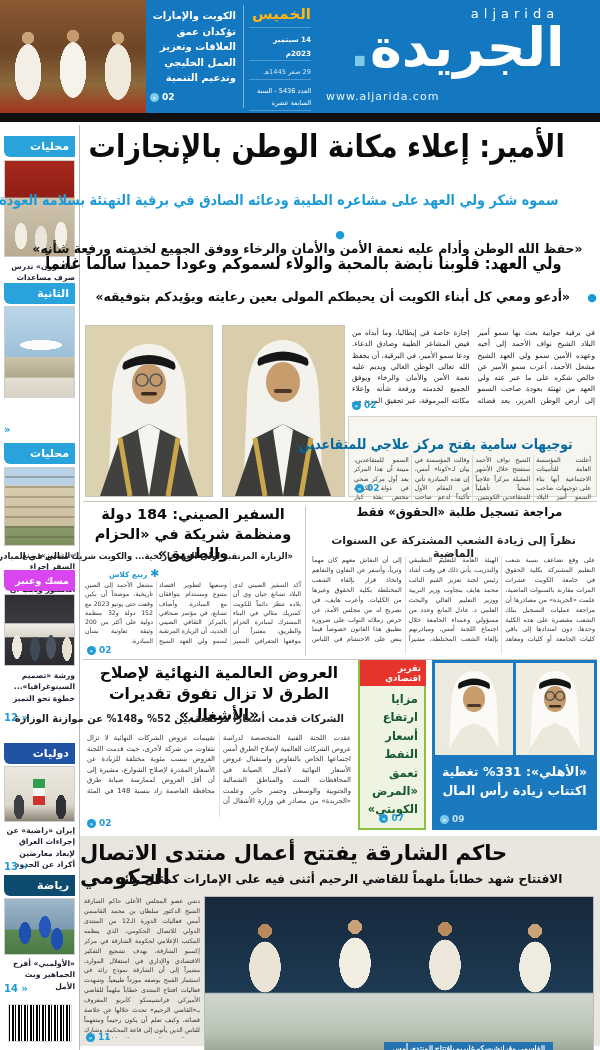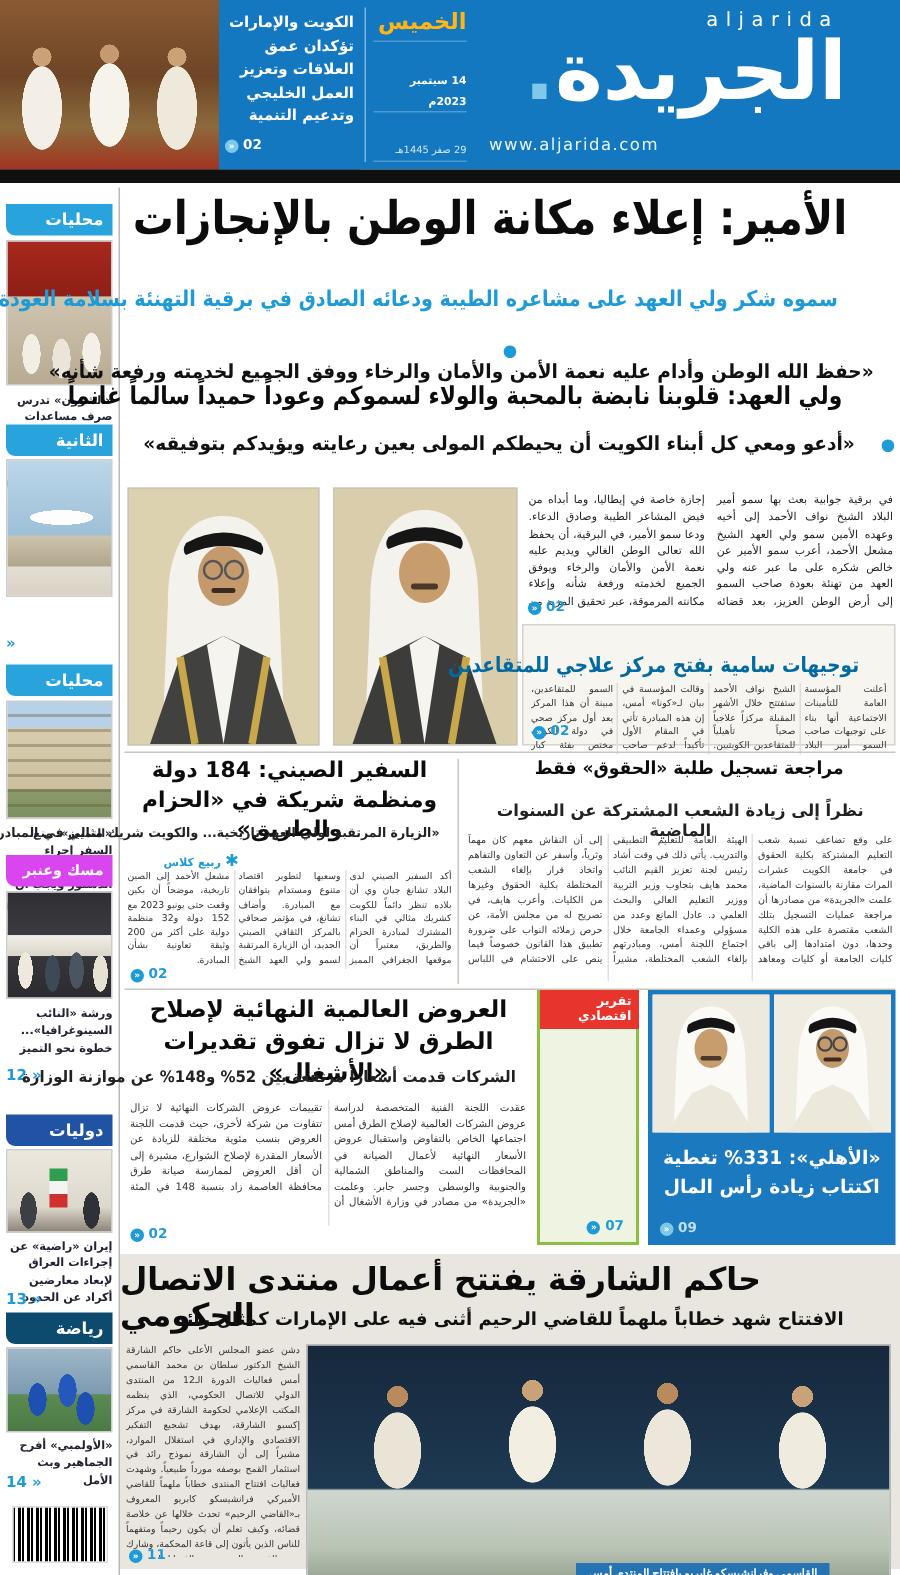--- a/index.html
+++ b/index.html
@@ -26,21 +26,21 @@
       radial-gradient(circle 9px at 118px 38px, #caa278 70%, transparent 71%),
       linear-gradient(180deg,#8a5a33 0%, #6e4526 45%, #8c6a3c 75%, #a3341f 100%);
   }
   .topbox-text { left:150px; top:8px; width:86px; color:#fff; font-weight:bold;
     font-size:10px; line-height:1.55; text-align:right; }
   .topbox-page { left:150px; top:92px; color:#fff; font-weight:bold; font-size:9px;
     display:flex; align-items:center; gap:3px; }
   .dateblock { left:243px; top:5px; width:68px; height:103px; color:#fff; text-align:right;
     border-left:1px solid rgba(255,255,255,.45); padding-left:5px; }
   .day { color:#ffb612; font-weight:bold; font-size:15px; margin-bottom:4px; }
-  .dln { font-size:6.6px; line-height:1.9; border-top:1px solid rgba(255,255,255,.25); padding-top:19px; }
+  .dln { font-size:6.6px; line-height:1.9; border-top:1px solid rgba(255,255,255,.25); padding-top:5px; }
   .dln.b { font-weight:bold; font-size:7.2px; }
   .dln.h { color:#cfe6f5; }
   .latin-logo { left:440px; top:6px; width:150px; text-align:center; color:#fff;
     font-size:13px; letter-spacing:5px; direction:ltr; }
   .brand { left:318px; top:14px; width:278px; text-align:center; color:#fff;
     font-weight:bold; font-size:54px; line-height:1.25; white-space:nowrap; }
   .brand .dot { color:#7ec8ea; }
   .site-url { left:326px; top:90px; width:150px; color:#e8f4fb; font-size:11px;
     letter-spacing:1px; direction:ltr; text-align:left; }
   .blackbar { left:0; top:113px; width:600px; height:9px; background:#101010; }
@@ -141,21 +141,21 @@
     font-size:10.5px; font-weight:bold; color:#222; }
   .roads-body { left:87px; top:733px; width:264px; height:84px; overflow:hidden;
     column-count:2; column-gap:8px; column-rule:1px solid #e2e0da;
     font-size:6.8px; line-height:1.55; text-align:justify; color:#333; }
   .econ-box { left:358px; top:660px; width:68px; height:170px; background:#eef3e2;
     border:2px solid #8bbf3f; }
   .econ-label { position:absolute; top:-2px; right:-2px; background:#e7342c; color:#fff;
     font-weight:bold; font-size:8.5px; padding:3px 5px; }
   .econ-text { position:absolute; top:24px; right:0; width:100%; padding:4px 6px;
     color:#175a30; font-weight:800; font-size:11.5px; line-height:1.6; text-align:right; }
-  .econ-box .pg-row { position:absolute; bottom:5px; right:8px; }
+  .econ-box .pg-row { position:absolute; bottom:5px; right:20px; }
   .ahli-box { left:432px; top:660px; width:165px; height:170px; background:#1b79c0; padding:3px; }
   .ahli-ports { display:flex; gap:3px; }
   .ahli-port { width:78px; height:92px; background:#f3f0e8; }
   .ahli-text { color:#fff; font-weight:800; font-size:12.5px; text-align:center;
     line-height:1.5; margin-top:8px; }
   .ahli-box .pg-row { position:absolute; bottom:6px; left:8px; color:#bfe0f5; }
 
   
   .sharjah { left:80px; top:836px; width:520px; height:210px; background:#e9e6df; }
   .sh-head { position:absolute; top:5px; right:0; width:100%; text-align:left;
@@ -221,21 +221,21 @@
   <div class="abs sec-photo ph-plane" style="top:306px;height:92px;"></div>
   <div class="abs sec-page pglink" style="top:424px;"></div>
 
   <div class="abs sec-head" style="top:443px;background:#29a3dc;">محليات</div>
   <div class="abs sec-photo ph-building" style="top:467px;height:79px;"></div>
   <div class="abs sec-text" style="top:550px;">«التمييز»: منع السفر إجراء يتعارض مع الدستور ويجب أن تتوافر كل مبرراته</div>
   <div class="abs sec-page pglink" style="top:600px;">04</div>
 
   <div class="abs sec-head" style="top:570px;background:#d946ef;font-size:9.5px;">مسك وعنبر</div>
   <div class="abs sec-photo ph-stage" style="top:594px;height:72px;"></div>
-  <div class="abs sec-text" style="top:670px;">ورشة «النائب السينوغرافيا»... خطوة نحو التميز</div>
+  <div class="abs sec-text" style="top:670px;">ورشة «تصميم السينوغرافيا»... خطوة نحو التميز</div>
   <div class="abs sec-page pglink" style="top:712px;">12</div>
 
   <div class="abs sec-head" style="top:743px;background:#2053a4;">دوليات</div>
   <div class="abs sec-photo ph-iran" style="top:766px;height:56px;"></div>
   <div class="abs sec-text" style="top:825px;">إيران «راضية» عن إجراءات العراق لإبعاد معارضين أكراد عن الحدود</div>
   <div class="abs sec-page pglink" style="top:861px;">13</div>
 
   <div class="abs sec-head" style="top:875px;background:#0c4a6e;">رياضة</div>
   <div class="abs sec-photo ph-football" style="top:898px;height:57px;"></div>
   <div class="abs sec-text" style="top:958px;">«الأولمبي» أفرح الجماهير وبث الأمل</div>
@@ -312,20 +312,21 @@
   <div class="abs roads-head">العروض العالمية النهائية لإصلاح الطرق لا تزال تفوق تقديرات «الأشغال»</div>
   <div class="abs roads-sub"><span class="fit95">الشركات قدمت أسعاراً مرتفعة بين 52% و148% عن موازنة الوزارة</span></div>
   <div class="abs roads-body">عقدت اللجنة الفنية المتخصصة لدراسة عروض الشركات العالمية لإصلاح الطرق أمس اجتماعها الخاص بالتفاوض واستقبال عروض الأسعار النهائية لأعمال الصيانة في المحافظات الست والمناطق الشمالية والجنوبية والوسطى وجسر جابر. وعلمت «الجريدة» من مصادر في وزارة الأشغال أن تقييمات عروض الشركات النهائية لا تزال تتفاوت من شركة لأخرى، حيث قدمت اللجنة العروض بنسب مئوية مختلفة للزيادة عن الأسعار المقدرة لإصلاح الشوارع، مشيرة إلى أن أقل العروض لممارسة صيانة طرق محافظة العاصمة زاد بنسبة 148 في المئة عن مبلغ الموازنة التقديرية للوزارة والبالغ 39.2</div>
   <div class="abs pg-row pglink" style="left:87px;top:818px;">
     <span>02</span>
     <span class="pgdot"></span>
   </div>
 
   <div class="abs econ-box">
     <div class="econ-label">تقرير اقتصادي</div>
+    <div class="econ-text">مزايا ارتفاع أسعار النفط تعمق «المرض الكويتي»</div>
     <div class="pg-row pglink">
       <span>07</span>
       <span class="pgdot"></span>
     </div>
   </div>
 
   <div class="abs ahli-box">
     <div class="ahli-ports">
       <div class="ahli-port">
         <svg width="78" height="92" viewBox="0 0 78 92">

